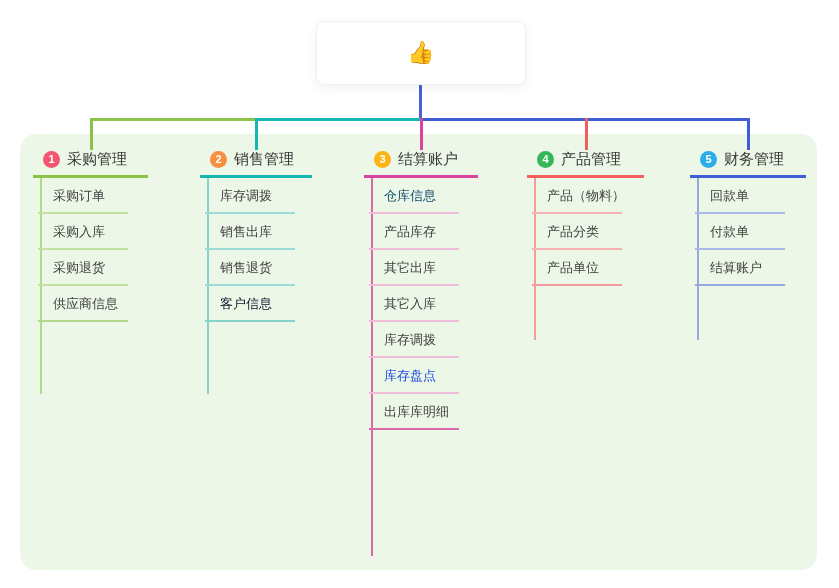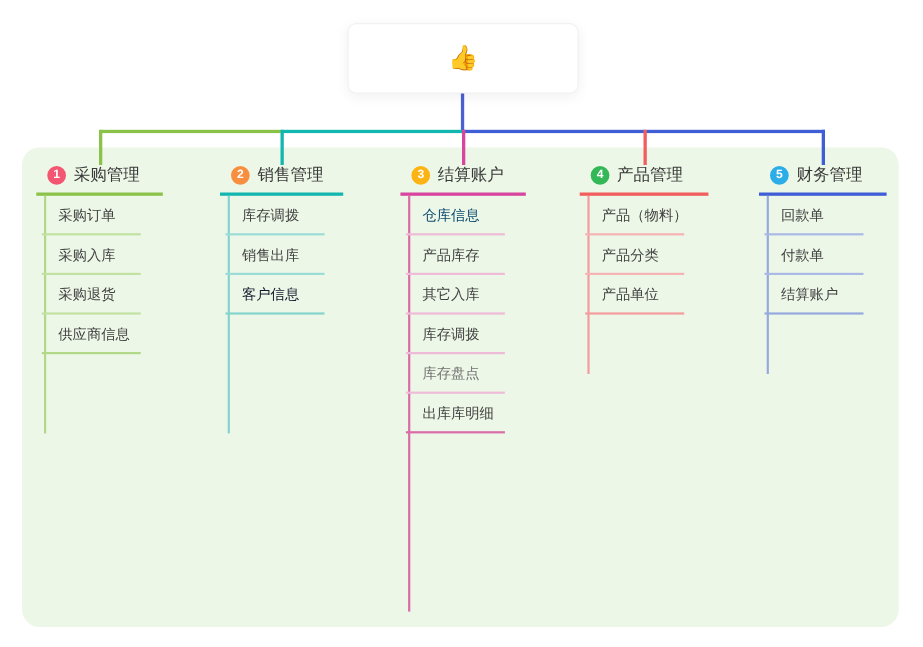--- a/index.html
+++ b/index.html
@@ -95,20 +95,23 @@
       <div class="trunk" style="height: 216px; background: rgb(132, 212, 205);"></div>
 
   <div class="sub-row" style="border-bottom: 2px solid rgb(156, 220, 214);">
     <span class="sub-label" style="color: rgb(65, 65, 65);">库存调拨</span>
   </div>
 
   <div class="sub-row" style="border-bottom: 2px solid rgb(156, 220, 214);">
     <span class="sub-label" style="color: rgb(65, 65, 65);">销售出库</span>
   </div>
 
+  <div class="sub-row" style="border-bottom: 2px solid rgb(156, 220, 214);">
+    <span class="sub-label" style="color: rgb(65, 65, 65);">销售退货</span>
+  </div>
 
   <div class="sub-row" style="border-bottom: 2px solid rgb(132, 212, 205);">
     <span class="sub-label" style="color: #0f172a;">客户信息</span>
   </div>
 </div>
   </div>
 
   <div class="branch" style="left: 364px; width: 114px;">
     <div class="branch-header" style="border-bottom: 3px solid rgb(216, 69, 159);">
       <span class="badge" style="background: rgb(252, 180, 20);">3</span>
@@ -118,31 +121,34 @@
       <div class="trunk" style="height: 378px; background: rgb(217, 107, 169);"></div>
 
   <div class="sub-row" style="border-bottom: 2px solid rgb(238, 187, 216);">
     <span class="sub-label" style="color: #0c4a6e;">仓库信息</span>
   </div>
 
   <div class="sub-row" style="border-bottom: 2px solid rgb(238, 187, 216);">
     <span class="sub-label" style="color: rgb(65, 65, 65);">产品库存</span>
   </div>
 
+  <div class="sub-row" style="border-bottom: 2px solid rgb(238, 187, 216);">
+    <span class="sub-label" style="color: rgb(65, 65, 65);">其它出库</span>
+  </div>
 
   <div class="sub-row" style="border-bottom: 2px solid rgb(238, 187, 216);">
     <span class="sub-label" style="color: rgb(65, 65, 65);">其它入库</span>
   </div>
 
   <div class="sub-row" style="border-bottom: 2px solid rgb(238, 187, 216);">
     <span class="sub-label" style="color: rgb(65, 65, 65);">库存调拨</span>
   </div>
 
   <div class="sub-row" style="border-bottom: 2px solid rgb(238, 187, 216);">
-    <span class="sub-label" style="color: #737373; font-family: Liberation Mono, monospace;">库存盘点</span>
+    <span class="sub-label" style="color: #1d4ed8; font-family: Liberation Mono, monospace;">库存盘点</span>
   </div>
 
   <div class="sub-row" style="border-bottom: 2px solid rgb(217, 107, 169);">
     <span class="sub-label" style="color: rgb(65, 65, 65);">出库库明细</span>
   </div>
 </div>
   </div>
 
   <div class="branch" style="left: 527px; width: 117px;">
     <div class="branch-header" style="border-bottom: 3px solid rgb(242, 93, 93);">

